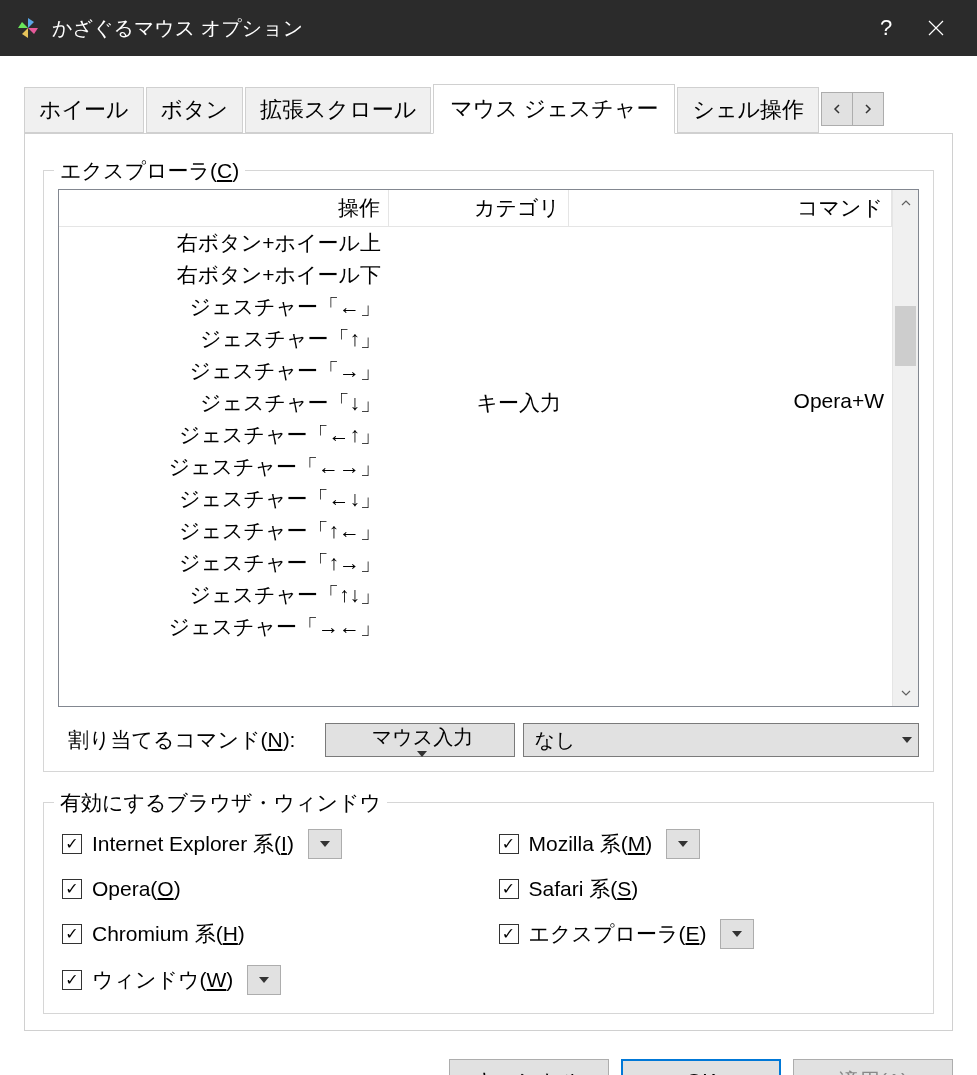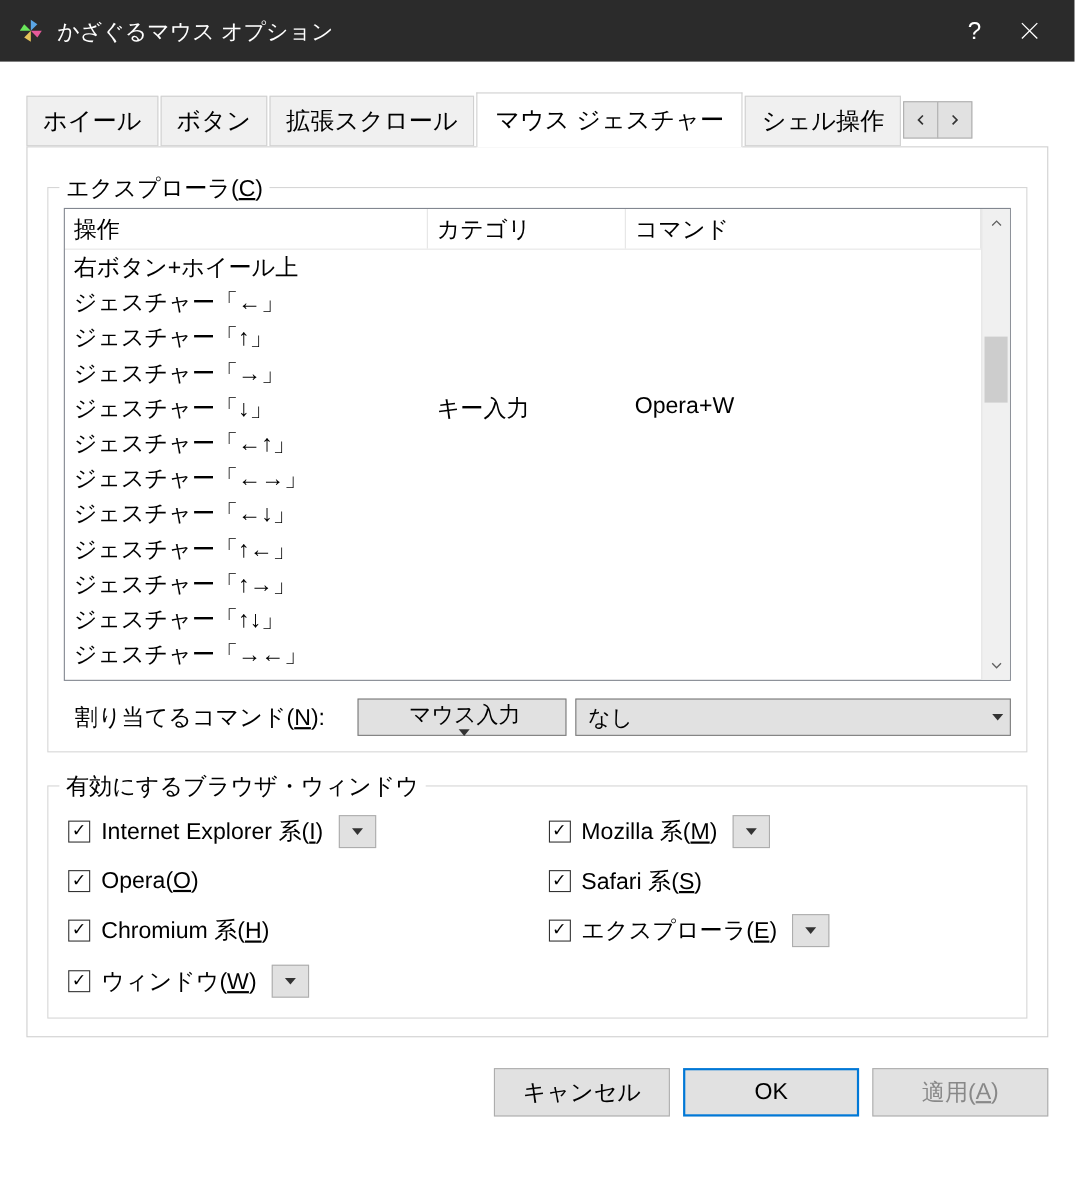--- a/index.html
+++ b/index.html
@@ -11,21 +11,21 @@
 .content { padding: 28px 24px 18px 24px; }
 .tabs-row { display: flex; align-items: center; border-bottom: none; position: relative; }
 .tab { padding: 7px 14px; font-size: 22px; background: #f0f0f0; border: 1px solid #d0d0d0; margin-right: 2px; cursor: pointer; position: relative; top: 1px; color: #000; white-space: nowrap; }
 .tab.active { background: #fff; border-bottom: 1px solid #fff; z-index: 2; padding: 9px 16px; top: 0; }
 .tab-scroll { display: flex; margin-left: 1px; }
 .tab-scroll-btn { width: 32px; height: 34px; border: 1px solid #adadad; background: #e1e1e1; display: flex; align-items: center; justify-content: center; cursor: pointer; margin-left: -1px; }
 .tab-panel { border: 1px solid #d0d0d0; border-top: 1px solid #d0d0d0; padding: 22px 18px 16px 18px; margin-top: -1px; background: #fff; }
 .fieldset { border: 1px solid #d6d6d6; padding: 18px 14px 14px 14px; position: relative; margin-top: 14px; }
 .fieldset-legend { position: absolute; top: -14px; left: 10px; background: #fff; padding: 0 6px; font-size: 21px; }
 .fieldset-legend .ul { text-decoration: underline; }
-.table-wrap { border: 1px solid #828790; height: 430px; display: flex; }
+.table-wrap { border: 1px solid #828790; height: 518px; display: flex; text-align: right; }
 .table-body { flex: 1; overflow: hidden; }
 .table-header { display: flex; background: #fff; border-bottom: 1px solid #e5e5e5; }
 .th { padding: 4px 8px; font-size: 21px; border-right: 1px solid #e5e5e5; }
 .th1 { width: 330px; }
 .th2 { width: 180px; }
 .th3 { flex: 1; }
 .tr { display: flex; }
 .td { padding: 2px 8px; font-size: 21px; white-space: nowrap; overflow: hidden; }
 .td1 { width: 330px; }
 .td2 { width: 180px; }
@@ -111,20 +111,25 @@
             <div class="th th2">カテゴリ</div>
             <div class="th th3">コマンド</div>
           </div>
           <div id="table-rows">
               <div class="tr">
                 <div class="td td1">右ボタン+ホイール上</div>
                 <div class="td td2"></div>
                 <div class="td td3"></div>
               </div>
               <div class="tr">
+                <div class="td td1">右ボタン+ホイール下</div>
+                <div class="td td2"></div>
+                <div class="td td3"></div>
+              </div>
+              <div class="tr">
                 <div class="td td1">ジェスチャー「←」</div>
                 <div class="td td2"></div>
                 <div class="td td3"></div>
               </div>
               <div class="tr">
                 <div class="td td1">ジェスチャー「↑」</div>
                 <div class="td td2"></div>
                 <div class="td td3"></div>
               </div>
               <div class="tr">

